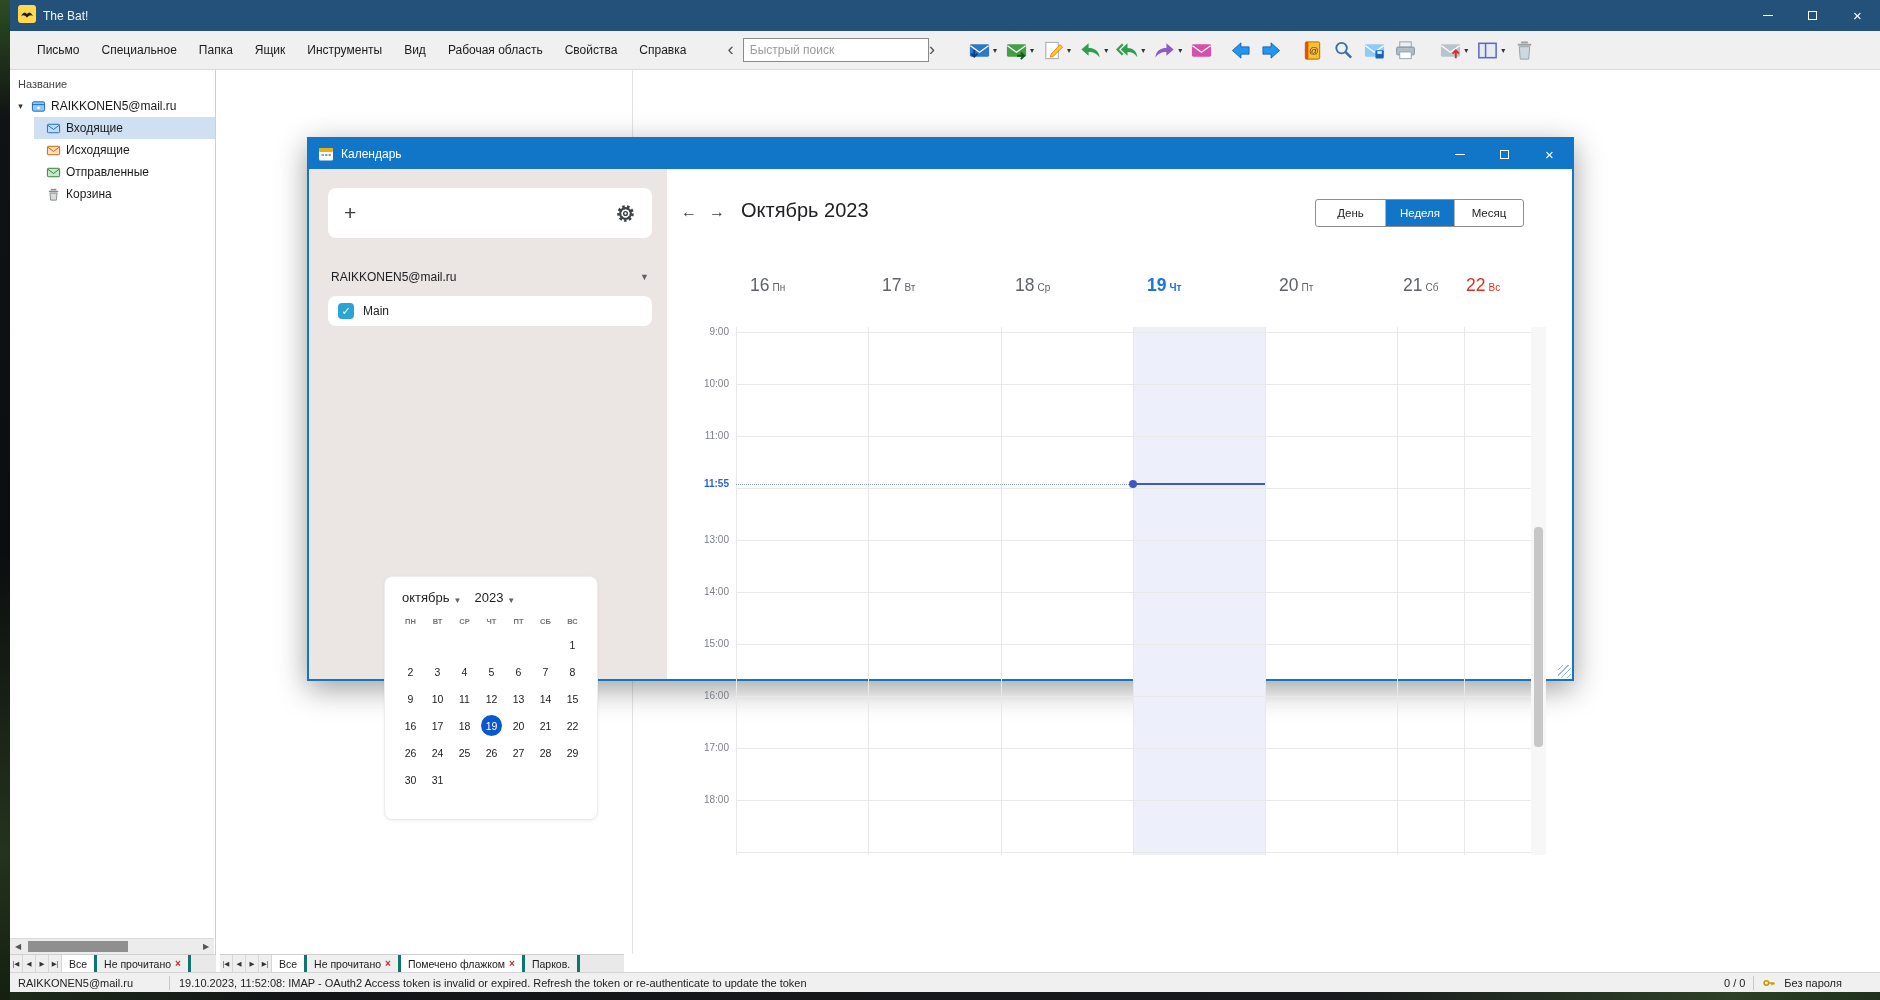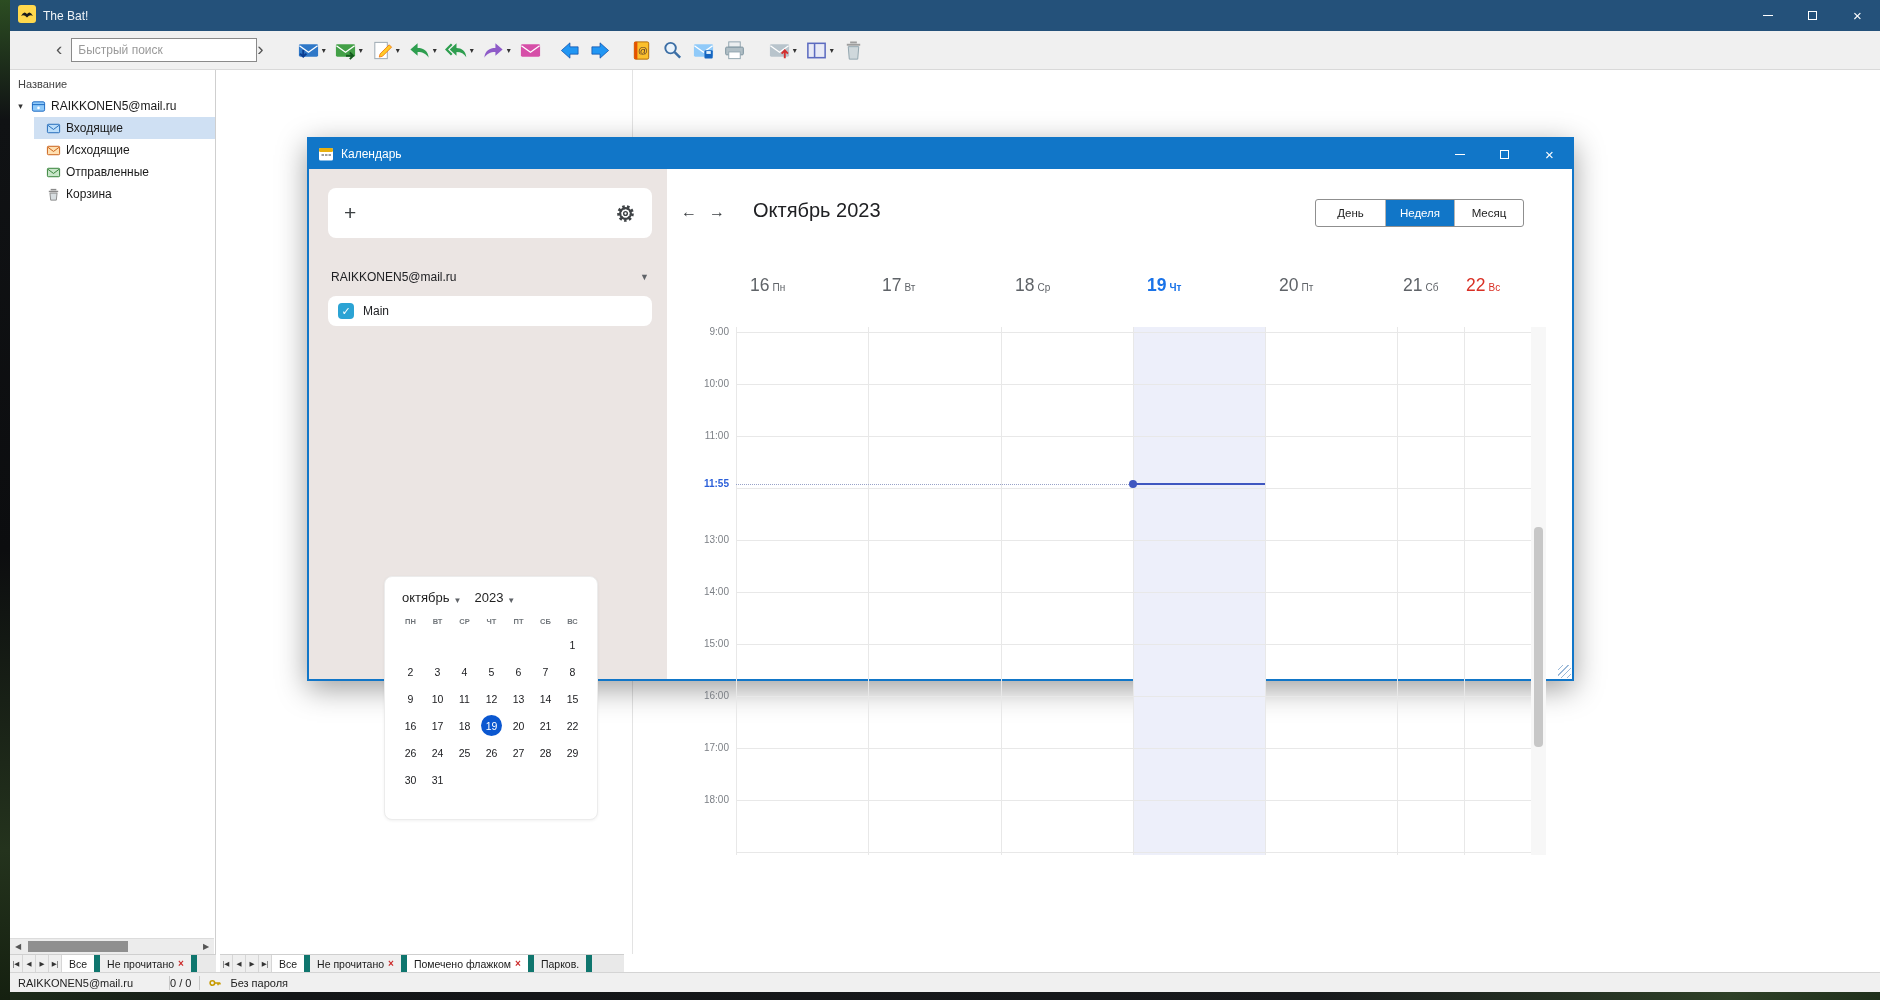--- a/index.html
+++ b/index.html
@@ -46,21 +46,21 @@
   .hs-thumb{width:100px;height:11px;background:#8f8f8f;margin-left:2px;}
   .hs-space{flex:1;}
 
   .mail-area{position:absolute;left:206px;top:70px;right:0;height:884px;background:#fff;}
   .mail-divider{position:absolute;left:416px;top:0;bottom:0;width:1px;background:#e3e3e3;}
 
   .tabbar{position:absolute;bottom:20px;height:18px;background:#e9e9e9;border-top:1px solid #cfcfcf;display:flex;align-items:stretch;}
   .tabbar-left{left:0;width:206px;}
   .tabbar-right{left:210px;width:404px;}
   .tnav{width:13px;display:flex;align-items:center;justify-content:center;font-size:6.5px;color:#333;border-right:1px solid #d6d6d6;background:#efefef;}
-  .tab{display:flex;align-items:center;gap:4px;padding:0 7px;font-size:10.5px;color:#1a1a1a;border-right:6px solid #0f766e;background:#efefef;white-space:nowrap;overflow:hidden;}
+  .tab{display:flex;align-items:center;gap:4px;padding:0 7px;font-size:10.5px;color:#1a1a1a;border-right:3px solid #0f766e;background:#efefef;white-space:nowrap;overflow:hidden;}
   .tab.active{background:#fff;}
   .tab-x{color:#cc2a2a;font-size:10px;font-weight:bold;}
 
   .statusbar{position:absolute;left:0;right:0;bottom:0;height:20px;background:#f0f0f0;border-top:1px solid #d4d4d4;display:flex;align-items:center;font-size:11px;color:#222;}
   .sb-account{width:160px;padding-left:8px;border-right:1px solid #c8c8c8;height:14px;display:flex;align-items:center;}
   .sb-message{flex:1;padding-left:9px;white-space:nowrap;overflow:hidden;color:#222;}
   .sb-right{display:flex;align-items:center;gap:8px;margin-right:38px;}
   .sb-sep{width:1px;height:14px;background:#c8c8c8;}
   .sb-key svg{width:14px;height:14px;display:block;}
 
@@ -89,21 +89,21 @@
   .mini-year{margin-left:9px;}
   #miniGrid{display:grid;grid-template-columns:repeat(7,27px);padding:2px 0 0 12px;}
   .mini-wd{height:20px;display:flex;align-items:center;justify-content:center;font-size:7.5px;font-weight:bold;color:#70757a;}
   .mini-day{height:27px;display:flex;align-items:center;justify-content:center;font-size:10.5px;color:#202124;}
   .mini-day-in{width:21px;height:21px;display:flex;align-items:center;justify-content:center;border-radius:50%;}
   .mini-day-in.sel{background:#0b57d0;color:#fff;}
 
   .cal-main{position:absolute;left:358px;top:30px;right:0;bottom:0;background:#fff;}
   .cal-prev{position:absolute;left:14px;top:34px;font-size:16px;color:#3c4043;}
   .cal-next{position:absolute;left:42px;top:34px;font-size:16px;color:#3c4043;}
-  .cal-title{position:absolute;left:86px;top:30px;font-size:20px;color:#202124;}
+  .cal-title{position:absolute;left:74px;top:30px;font-size:20px;color:#202124;}
   #viewToggle{position:absolute;left:648px;top:30px;height:28px;display:flex;border:1px solid #8f8f8f;border-radius:3px;overflow:hidden;background:#fff;}
   .vbtn{width:69px;display:flex;align-items:center;justify-content:center;font-size:11.5px;color:#222;border-left:1px solid #b5b5b5;}
   .vbtn:first-child{border-left:none;}
   .vbtn.active{background:#1176c8;color:#fff;}
 
   #dayHeads{position:absolute;left:0;top:95px;height:37px;right:0;}
   .day-head{position:absolute;top:6px;height:24px;display:flex;align-items:flex-end;gap:3px;color:#5f6368;}
   .dh-num{font-size:17.5px;line-height:1;}
   .dh-wd{font-size:10px;margin-bottom:1px;}
   .day-head.today{color:#1a73e8;font-weight:600;}
@@ -145,20 +145,31 @@
             <span class="glyph-min"></span>
           </span>
         <span class="awc">
             <span class="glyph-max"></span>
           </span>
         <span class="awc glyph-close">×</span>
       </div>
     </div>
 
     <div class="band">
+      <div class="menubar" id="menubar">
+          <div class="menu-item">Письмо</div>
+          <div class="menu-item">Специальное</div>
+          <div class="menu-item">Папка</div>
+          <div class="menu-item">Ящик</div>
+          <div class="menu-item">Инструменты</div>
+          <div class="menu-item">Вид</div>
+          <div class="menu-item">Рабочая область</div>
+          <div class="menu-item">Свойства</div>
+          <div class="menu-item">Справка</div>
+        </div>
       <span class="tb-chevron first">‹</span>
       <input class="search" placeholder="Быстрый поиск" style="">
       <span class="tb-chevron">›</span>
       <div class="tb-icons" id="tbicons">
           <div class="tb-btn">
             <span class="tb-ic">
               <svg viewBox="0 0 24 24">
                 <rect x="2" y="5.5" width="20" height="13" rx="1.5" fill="#2f78c8"></rect>
                 <path d="M2.5 7 L12 13.8 L21.5 7" stroke="#fff" stroke-width="1.4" fill="none"></path>
                 <path d="M6.5 11.5 v7 M3.2 15.2 l3.3 3.3 3.3 -3.3" stroke="#0b3d91" stroke-width="2" fill="none"></path>
@@ -392,20 +403,21 @@
           <span class="tab-label">Помечено флажком</span>
           <span class="tab-x">×</span>
         </span>
         <span class="tab">
           <span class="tab-label">Парков.</span>
         </span>
       </div>
 
     <div class="statusbar">
       <span class="sb-account">RAIKKONEN5@mail.ru</span>
+      <span class="sb-message">19.10.2023, 11:52:08: IMAP   - OAuth2 Access token is invalid or expired. Refresh the token or re-authenticate to update the token</span>
       <span class="sb-right">
         <span>0 / 0</span>
         <span class="sb-sep"></span>
         <span class="sb-key">
             <svg viewBox="0 0 16 16">
               <circle cx="5" cy="8" r="2.6" fill="none" stroke="#c79a00" stroke-width="1.8"></circle>
               <path d="M7.6 8 H14 M11.5 8 v2.6 M13.6 8 v1.8" stroke="#c79a00" stroke-width="1.8" fill="none"></path>
             </svg>
           </span>
         <span>Без пароля</span>

